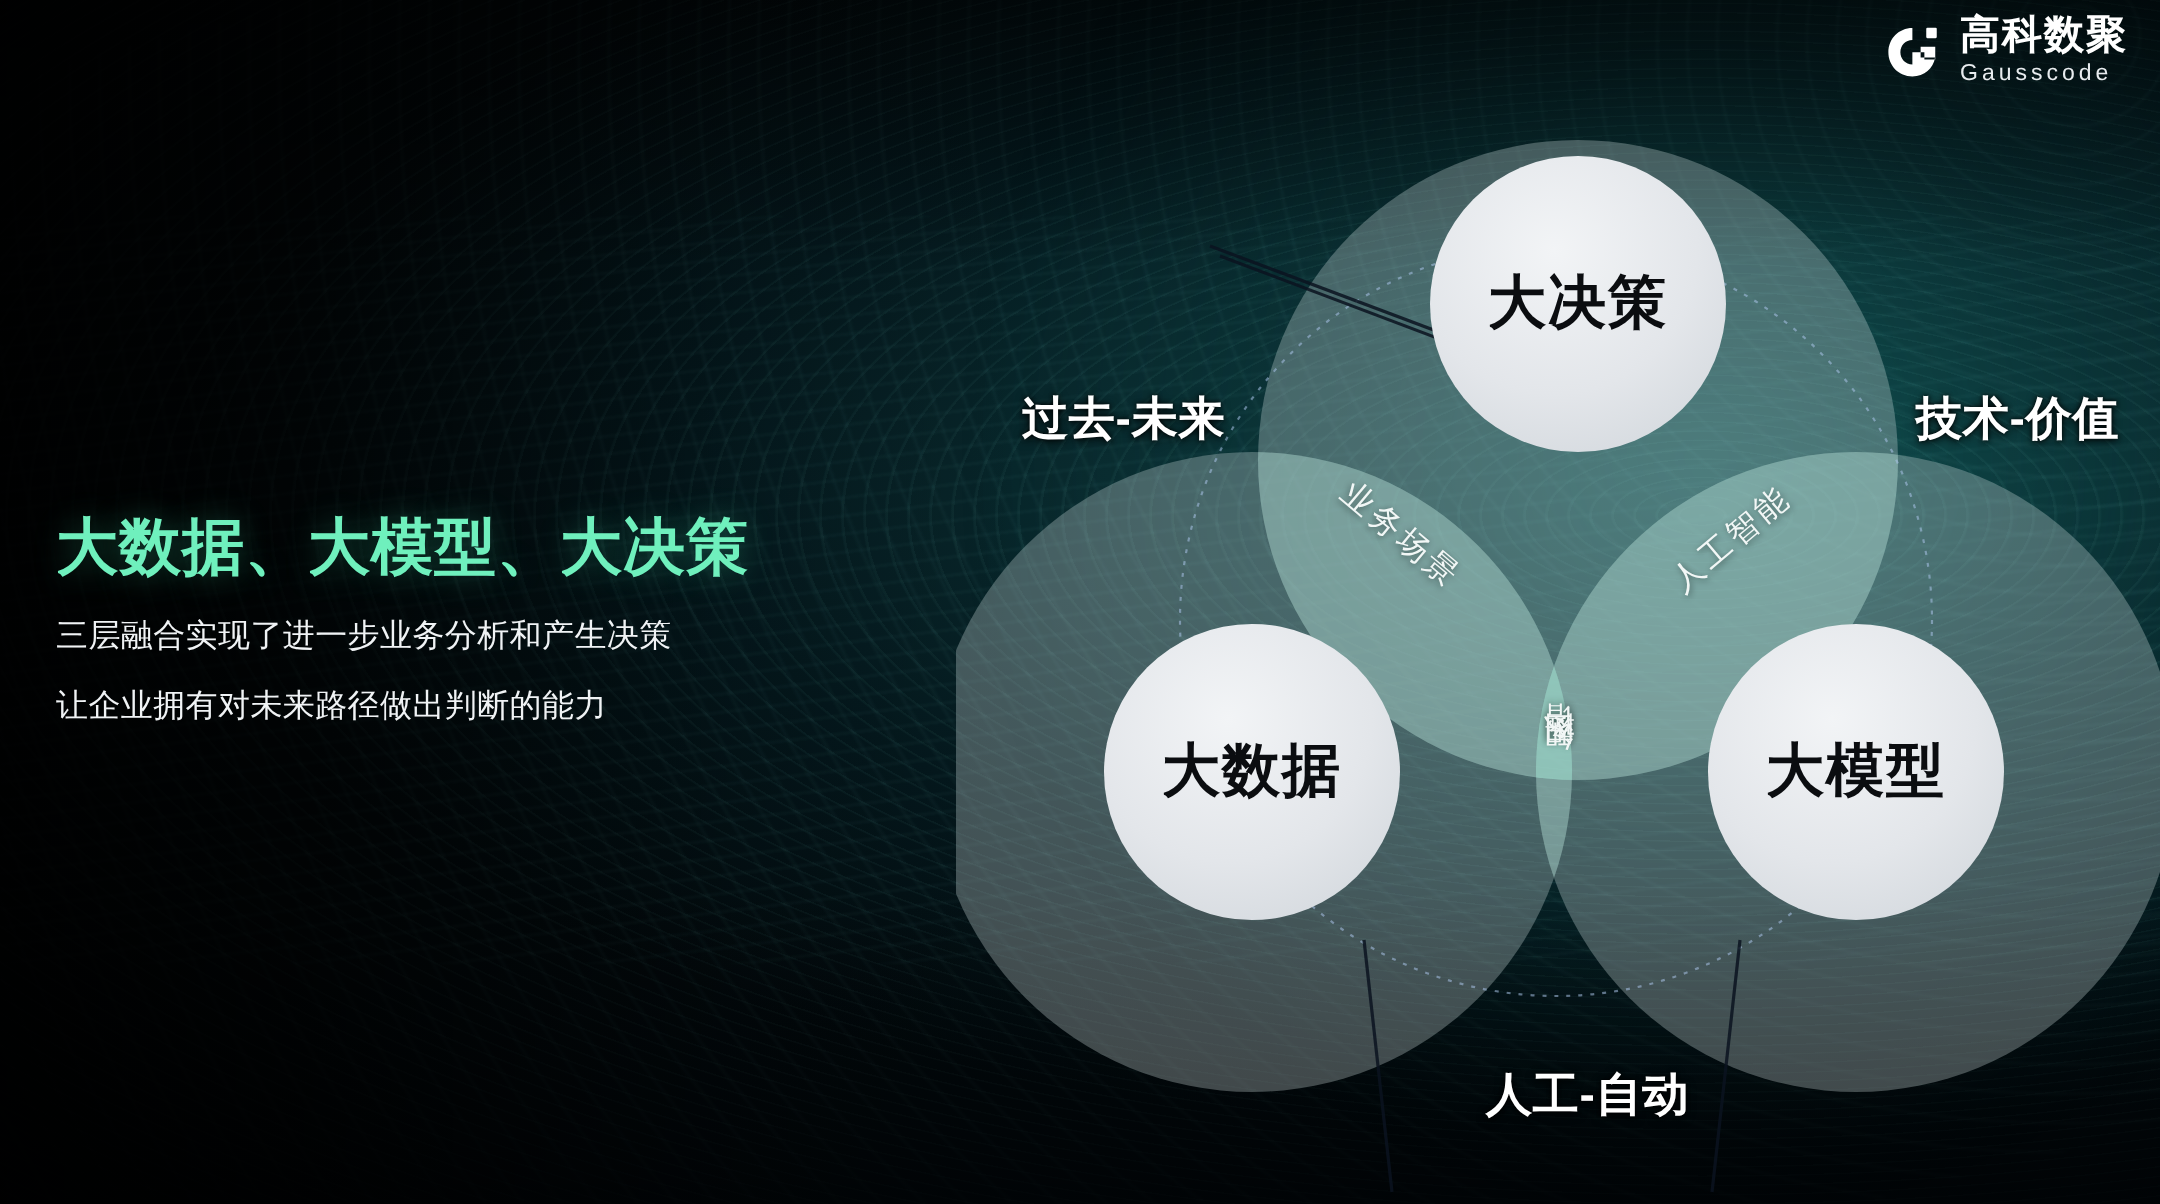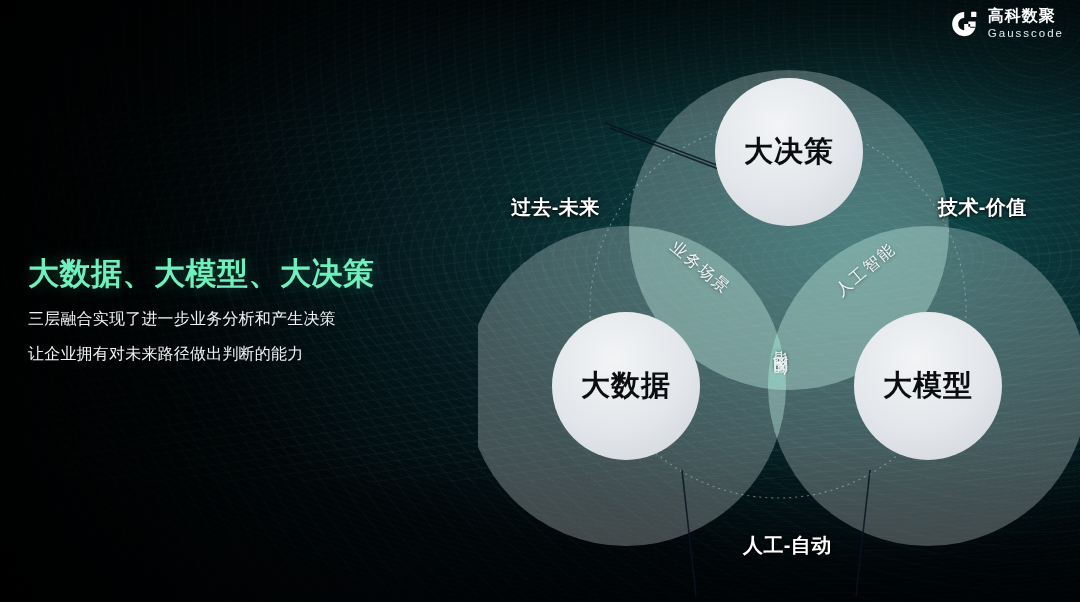--- a/index.html
+++ b/index.html
@@ -90,21 +90,21 @@
     right: 16px;
     display: flex;
     align-items: center;
     gap: 9px;
     z-index: 40;
   }
   .logo-mark { width: 30px; height: 30px; display:block; }
   .logo-text { display: flex; flex-direction: column; line-height: 1; }
   .logo-cn {
     color: #ffffff;
-    font-size: 16px;
+    font-size: 20px;
     font-weight: 700;
     letter-spacing: 1px;
     white-space: nowrap;
   }
   .logo-en {
     color: #e8ecef;
     font-size: 11.5px;
     letter-spacing: 2.0px;
     margin-top: 4px;
     white-space: nowrap;
@@ -146,29 +146,29 @@
     top: 0;
     width: 602px;
     height: 602px;
     z-index: 20;
   }
   .venn svg { display: block; width: 100%; height: 100%; }
 
   .axis-label {
     position: absolute;
     color: #ffffff;
-    font-size: 20px;
+    font-size: 23px;
     font-weight: 700;
     letter-spacing: 0.4px;
     white-space: nowrap;
     z-index: 35;
     text-shadow: 0 1px 5px rgba(0,0,0,0.85), 0 0 2px rgba(0,0,0,0.9);
   }
   .axis-left   { left: 511px; top: 194px; }
-  .axis-right  { left: 938px; top: 194px; }
+  .axis-right  { left: 958px; top: 194px; }
   .axis-bottom { left: 743px; top: 532px; }
 
   .core-label {
     position: absolute;
     color: #0b0d10;
     font-size: 29px;
     font-weight: 700;
     letter-spacing: 1px;
     white-space: nowrap;
     z-index: 34;

